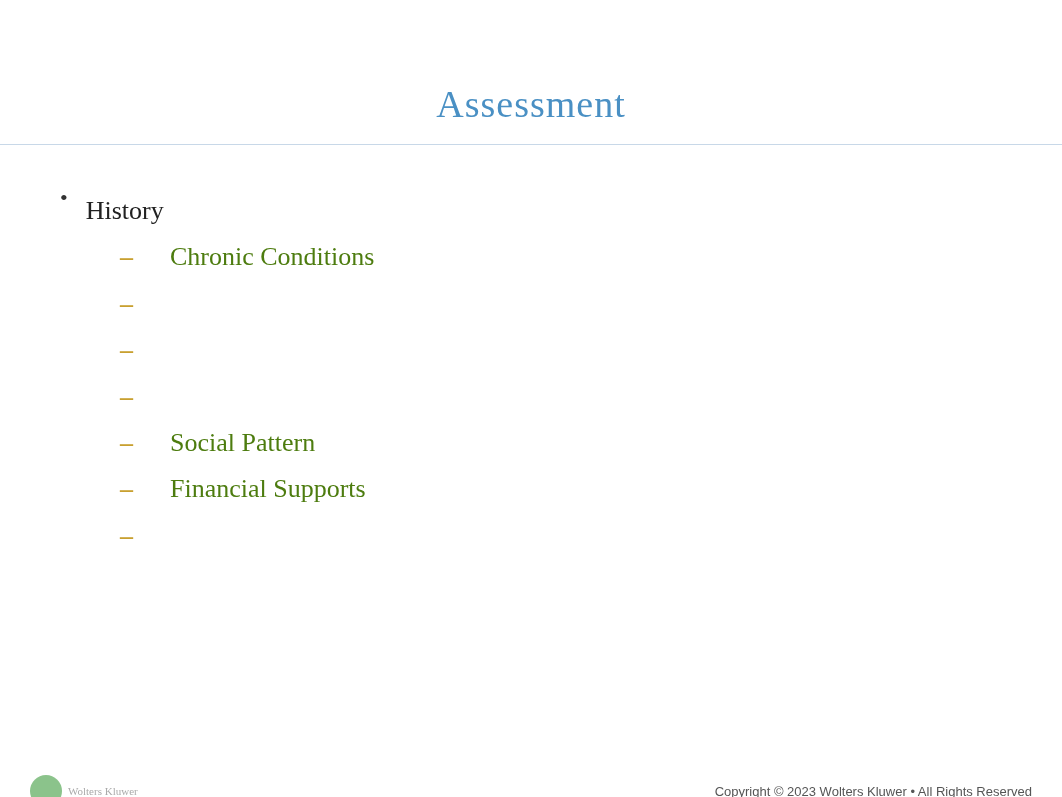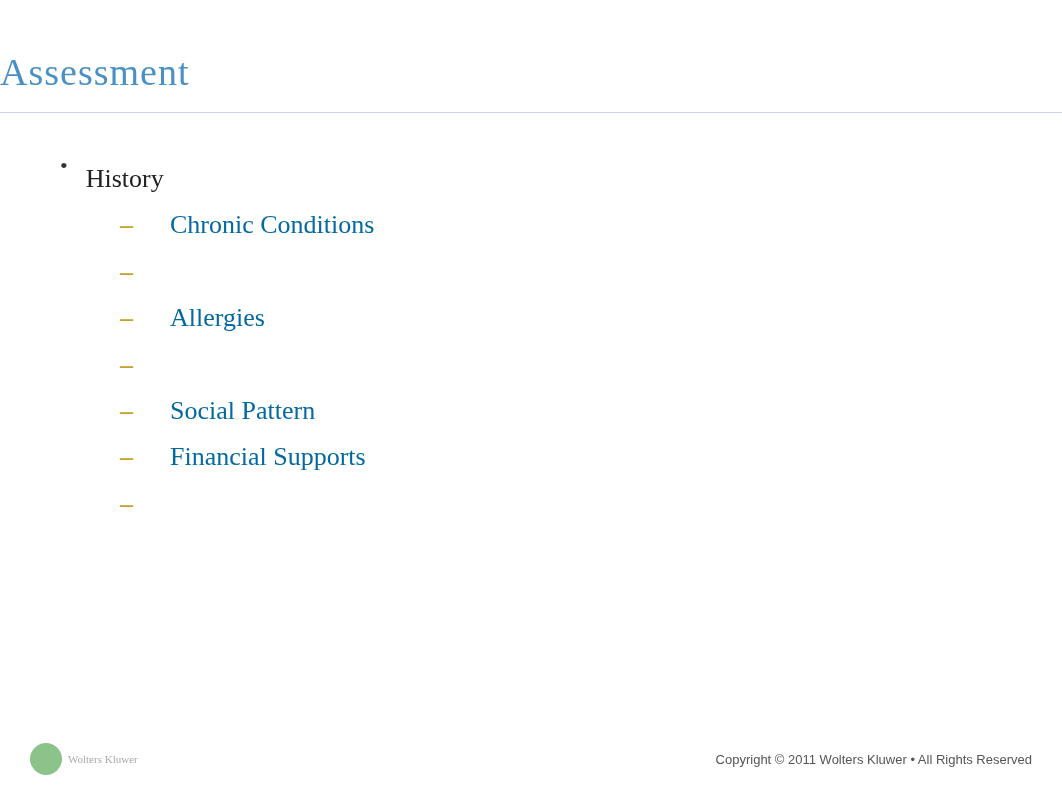--- a/index.html
+++ b/index.html
@@ -18,23 +18,24 @@
     }
 
     .page-container {
       width: 1062px;
       height: 797px;
       position: relative;
       background: #ffffff;
     }
 
     .header-section {
-      text-align: left;
+      text-align: center;
       padding-top: 50px;
       padding-bottom: 18px;
+      margin-top: 32px;
     }
 
     .page-title {
       font-size: 38px;
       color: #4a90c4;
       font-family: Georgia, 'Times New Roman', serif;
       font-weight: normal;
       letter-spacing: 1px;
     }
 
@@ -87,21 +88,21 @@
       color: #c8a030;
       font-size: 26px;
       font-weight: bold;
       margin-right: 30px;
       min-width: 20px;
       line-height: 1.4;
     }
 
     .sub-item-label {
       font-size: 26px;
-      color: #0369a1;
+      color: #4d7c0f;
       font-family: Georgia, 'Times New Roman', serif;
       line-height: 1.4;
     }
 
     .footer {
       position: absolute;
       bottom: 18px;
       left: 0;
       right: 0;
       display: flex;
@@ -159,21 +160,20 @@
     <ul class="sub-list" id="sub-list">
     <li class="sub-item">
           <span class="dash">–</span>
           <span class="sub-item-label">Chronic Conditions</span>
         </li>
         <li class="sub-item">
           <span class="dash">–</span>
         </li>
         <li class="sub-item">
           <span class="dash">–</span>
-          <span class="sub-item-label">Allergies</span>
         </li>
         <li class="sub-item">
           <span class="dash">–</span>
         </li>
         <li class="sub-item">
           <span class="dash">–</span>
           <span class="sub-item-label">Social Pattern</span>
         </li>
         <li class="sub-item">
           <span class="dash">–</span>
@@ -184,16 +184,16 @@
         </li>
       </ul>
 
   </div>
 
   <div class="footer">
     <div class="footer-logo">
       <div class="logo-circle"></div>
       <span class="logo-text">Wolters Kluwer</span>
     </div>
-    <span class="footer-copyright">Copyright © 2011 Wolters Kluwer • All Rights Reserved</span>
+    <span class="footer-copyright">Copyright © 2023 Wolters Kluwer • All Rights Reserved</span>
   </div>
 
 </div>
 
 </body></html>

